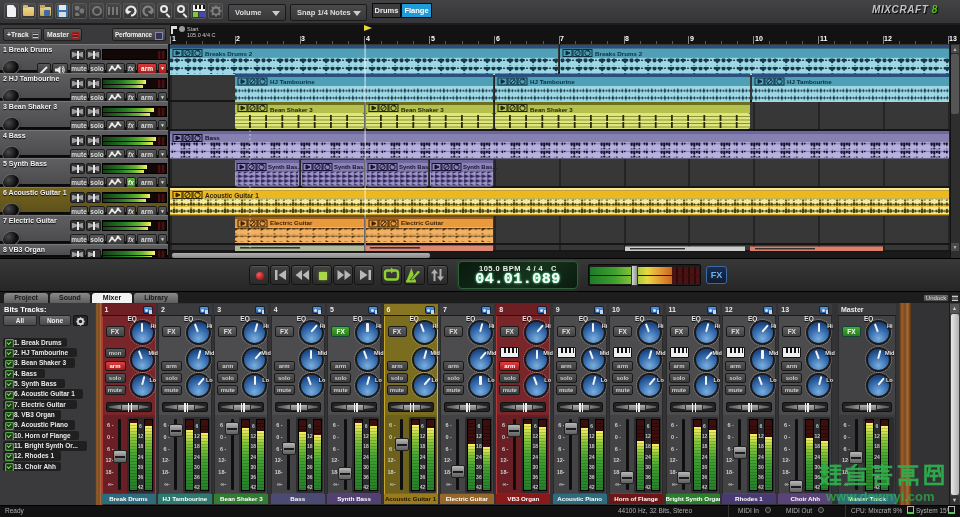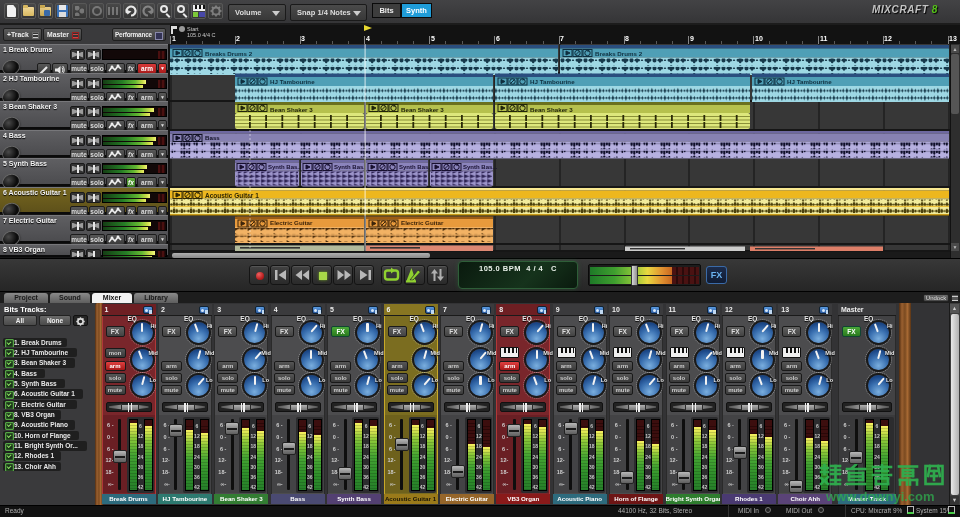--- a/index.html
+++ b/index.html
@@ -84,22 +84,22 @@
         <line x1="0.5" y1="6" x2="2.5" y2="6"></line>
         <line x1="9.5" y1="6" x2="11.5" y2="6"></line>
         <line x1="2" y1="2" x2="3.5" y2="3.5"></line>
         <line x1="8.5" y1="8.5" x2="10" y2="10"></line>
         <line x1="10" y1="2" x2="8.5" y2="3.5"></line>
         <line x1="3.5" y1="8.5" x2="2" y2="10"></line>
       </g>
     </svg>
 <div class="dd" style="left:228px;width:58px;">Volume<div class="ar"></div></div>
 <div class="dd" style="left:290px;width:77px;">Snap 1/4 Notes<div class="ar"></div></div>
-<div class="ab" style="left:372px;top:3px;width:29px;height:15px;background:#3d3d3d;border:1px solid #0a0a0a;color:#eee;font-size:7.5px;font-weight:bold;text-align:center;line-height:13px;">Bits</div>
-<div class="ab" style="left:401px;top:3px;width:31px;height:15px;background:#1f9cd8;border:1px solid #0a0a0a;color:#fff;font-size:7.5px;font-weight:bold;text-align:center;line-height:13px;">Synth</div>
+<div class="ab" style="left:372px;top:3px;width:29px;height:15px;background:#3d3d3d;border:1px solid #0a0a0a;color:#eee;font-size:7.5px;font-weight:bold;text-align:center;line-height:13px;">Drums</div>
+<div class="ab" style="left:401px;top:3px;width:31px;height:15px;background:#1f9cd8;border:1px solid #0a0a0a;color:#fff;font-size:7.5px;font-weight:bold;text-align:center;line-height:13px;">Flange</div>
 <div class="ab" style="left:872px;top:4px;width:84px;height:13px;color:#c4c4c4;font-size:10px;font-weight:bold;font-style:italic;letter-spacing:0.6px;text-shadow:1px 1px 1px #000;">MIXCRAFT <span style="color:#55c518;">8</span></div>
 <div class="ab" style="left:0;top:25px;width:170px;height:19px;background:#3a3a3c;"></div>
 <div class="btn2" style="left:3px;top:28px;width:39px;font-size:6.8px;padding-left:3px;">+Track<span style="position:absolute;right:2px;top:2.5px;width:7px;height:7px;border:1px solid #666;background:repeating-linear-gradient(180deg,#333 0 1px,#ccc 1px 2px,#333 2px 3px);"></span></div>
 <div class="btn2" style="left:43px;top:28px;width:39px;font-size:6.8px;padding-left:3px;">Master<span style="position:absolute;right:2px;top:2.5px;width:7px;height:7px;border:1px solid #922;background:repeating-linear-gradient(180deg,#333 0 1px,#c44 1px 2px,#333 2px 3px);"></span></div>
 <div class="btn2" style="left:112px;top:28px;width:54px;font-size:6.4px;padding-left:2px;letter-spacing:-0.2px;">Performance<span style="position:absolute;right:2px;top:2.5px;width:8px;height:8px;background:#335;border:1px solid #88a;"></span></div>
 <div class="ab" style="left:170px;top:25px;width:790px;height:19px;background:#121212;"></div>
 <div class="ab" style="left:171px;top:26px;width:2px;height:8px;background:#ddd;"></div>
     <div class="ab" style="left:173px;top:26px;width:4px;height:3px;background:#ddd;"></div>
     <div class="ab" style="left:179px;top:26px;width:6px;height:6px;border-radius:50%;background:#999;"></div>
     <div class="ab" style="left:187px;top:26px;width:60px;height:12px;color:#c8c8c8;font-size:5.5px;line-height:6px;">Start<br><span style="margin-left:0px">105.0 4/4 C</span></div>
@@ -887,20 +887,21 @@
 <div class="ab" style="left:427px;top:265px;width:21px;height:20px;background:linear-gradient(180deg,#424242,#2a2a2a);border:1px solid #141414;border-radius:3px;box-shadow:inset 0 1px 0 #555;"><svg width="19" height="18">
         <g fill="#b0b0b0">
           <path d="M6.5 3 L10 7.5 L3 7.5 Z"></path>
           <rect x="5.5" y="7" width="2" height="8"></rect>
           <path d="M12.5 15 L16 10.5 L9 10.5 Z"></path>
           <rect x="11.5" y="3" width="2" height="8"></rect>
         </g>
       </svg></div>
 <div class="ab" style="left:458px;top:261px;width:120px;height:28px;background:linear-gradient(135deg,#0a1a0e,#16331c 60%,#0a1a0e);border:1.5px solid #2e5e38;border-radius:4px;box-shadow:0 0 4px rgba(40,120,60,0.4);"></div>
 <div class="ab" style="left:458px;top:264px;width:120px;text-align:center;color:#e8f0e8;font-size:7.5px;font-weight:bold;letter-spacing:0.5px;">105.0 BPM&nbsp; 4 / 4&nbsp;&nbsp;&nbsp;C</div>
+<div class="ab" style="left:458px;top:271px;width:120px;text-align:center;color:#f4fcf4;font-size:15px;font-weight:bold;font-family:'Liberation Mono',monospace;letter-spacing:0.5px;text-shadow:0 0 3px #5fa,0 0 1px #fff;">04.01.089</div>
 <div class="ab" style="left:588px;top:264px;width:113px;height:22px;background:#1c1c1c;border:1px solid #0a0a0a;border-radius:2px;"></div>
 <div class="ab" style="left:590px;top:266.5px;width:82px;height:8px;background:linear-gradient(90deg,#1e7a28,#3f9f2f 30%,#88c438 52%,#e8d840 70%,#e09030 88%,#c86820);"></div>
 <div class="ab" style="left:672px;top:266.5px;width:27px;height:8px;background:repeating-linear-gradient(90deg,#4a1212 0 4px,#2c0a0a 4px 6px);"></div>
 <div class="ab" style="left:590px;top:276px;width:82px;height:8px;background:linear-gradient(90deg,#1e7a28,#3f9f2f 30%,#88c438 52%,#e8d840 70%,#e09030 88%,#c86820);"></div>
 <div class="ab" style="left:672px;top:276px;width:27px;height:8px;background:repeating-linear-gradient(90deg,#4a1212 0 4px,#2c0a0a 4px 6px);"></div>
 <div class="ab" style="left:631px;top:264.5px;width:7px;height:21px;background:linear-gradient(90deg,#d8d8d8,#909090);border:1px solid #333;border-radius:1px;"></div>
 <div class="ab" style="left:706px;top:266px;width:21px;height:18px;background:linear-gradient(180deg,#1c2c4c,#101c34);border:1.5px solid #3a6aa8;border-radius:3px;color:#6cb4f0;font-size:9px;font-weight:bold;text-align:center;line-height:16px;">FX</div>
 <div class="ab" style="left:0;top:292px;width:960px;height:11px;background:#1d1d1d;"></div>
 <div class="ab" style="left:4px;top:293px;width:44px;height:10px;background:linear-gradient(180deg,#8a8a8a,#5e5e5e);border-radius:3px 3px 0 0;color:#1a1a1a;font-size:7px;font-weight:bold;text-align:center;line-height:10px;">Project</div>
 <div class="ab" style="left:50px;top:293px;width:40px;height:10px;background:linear-gradient(180deg,#8a8a8a,#5e5e5e);border-radius:3px 3px 0 0;color:#1a1a1a;font-size:7px;font-weight:bold;text-align:center;line-height:10px;">Sound</div>

